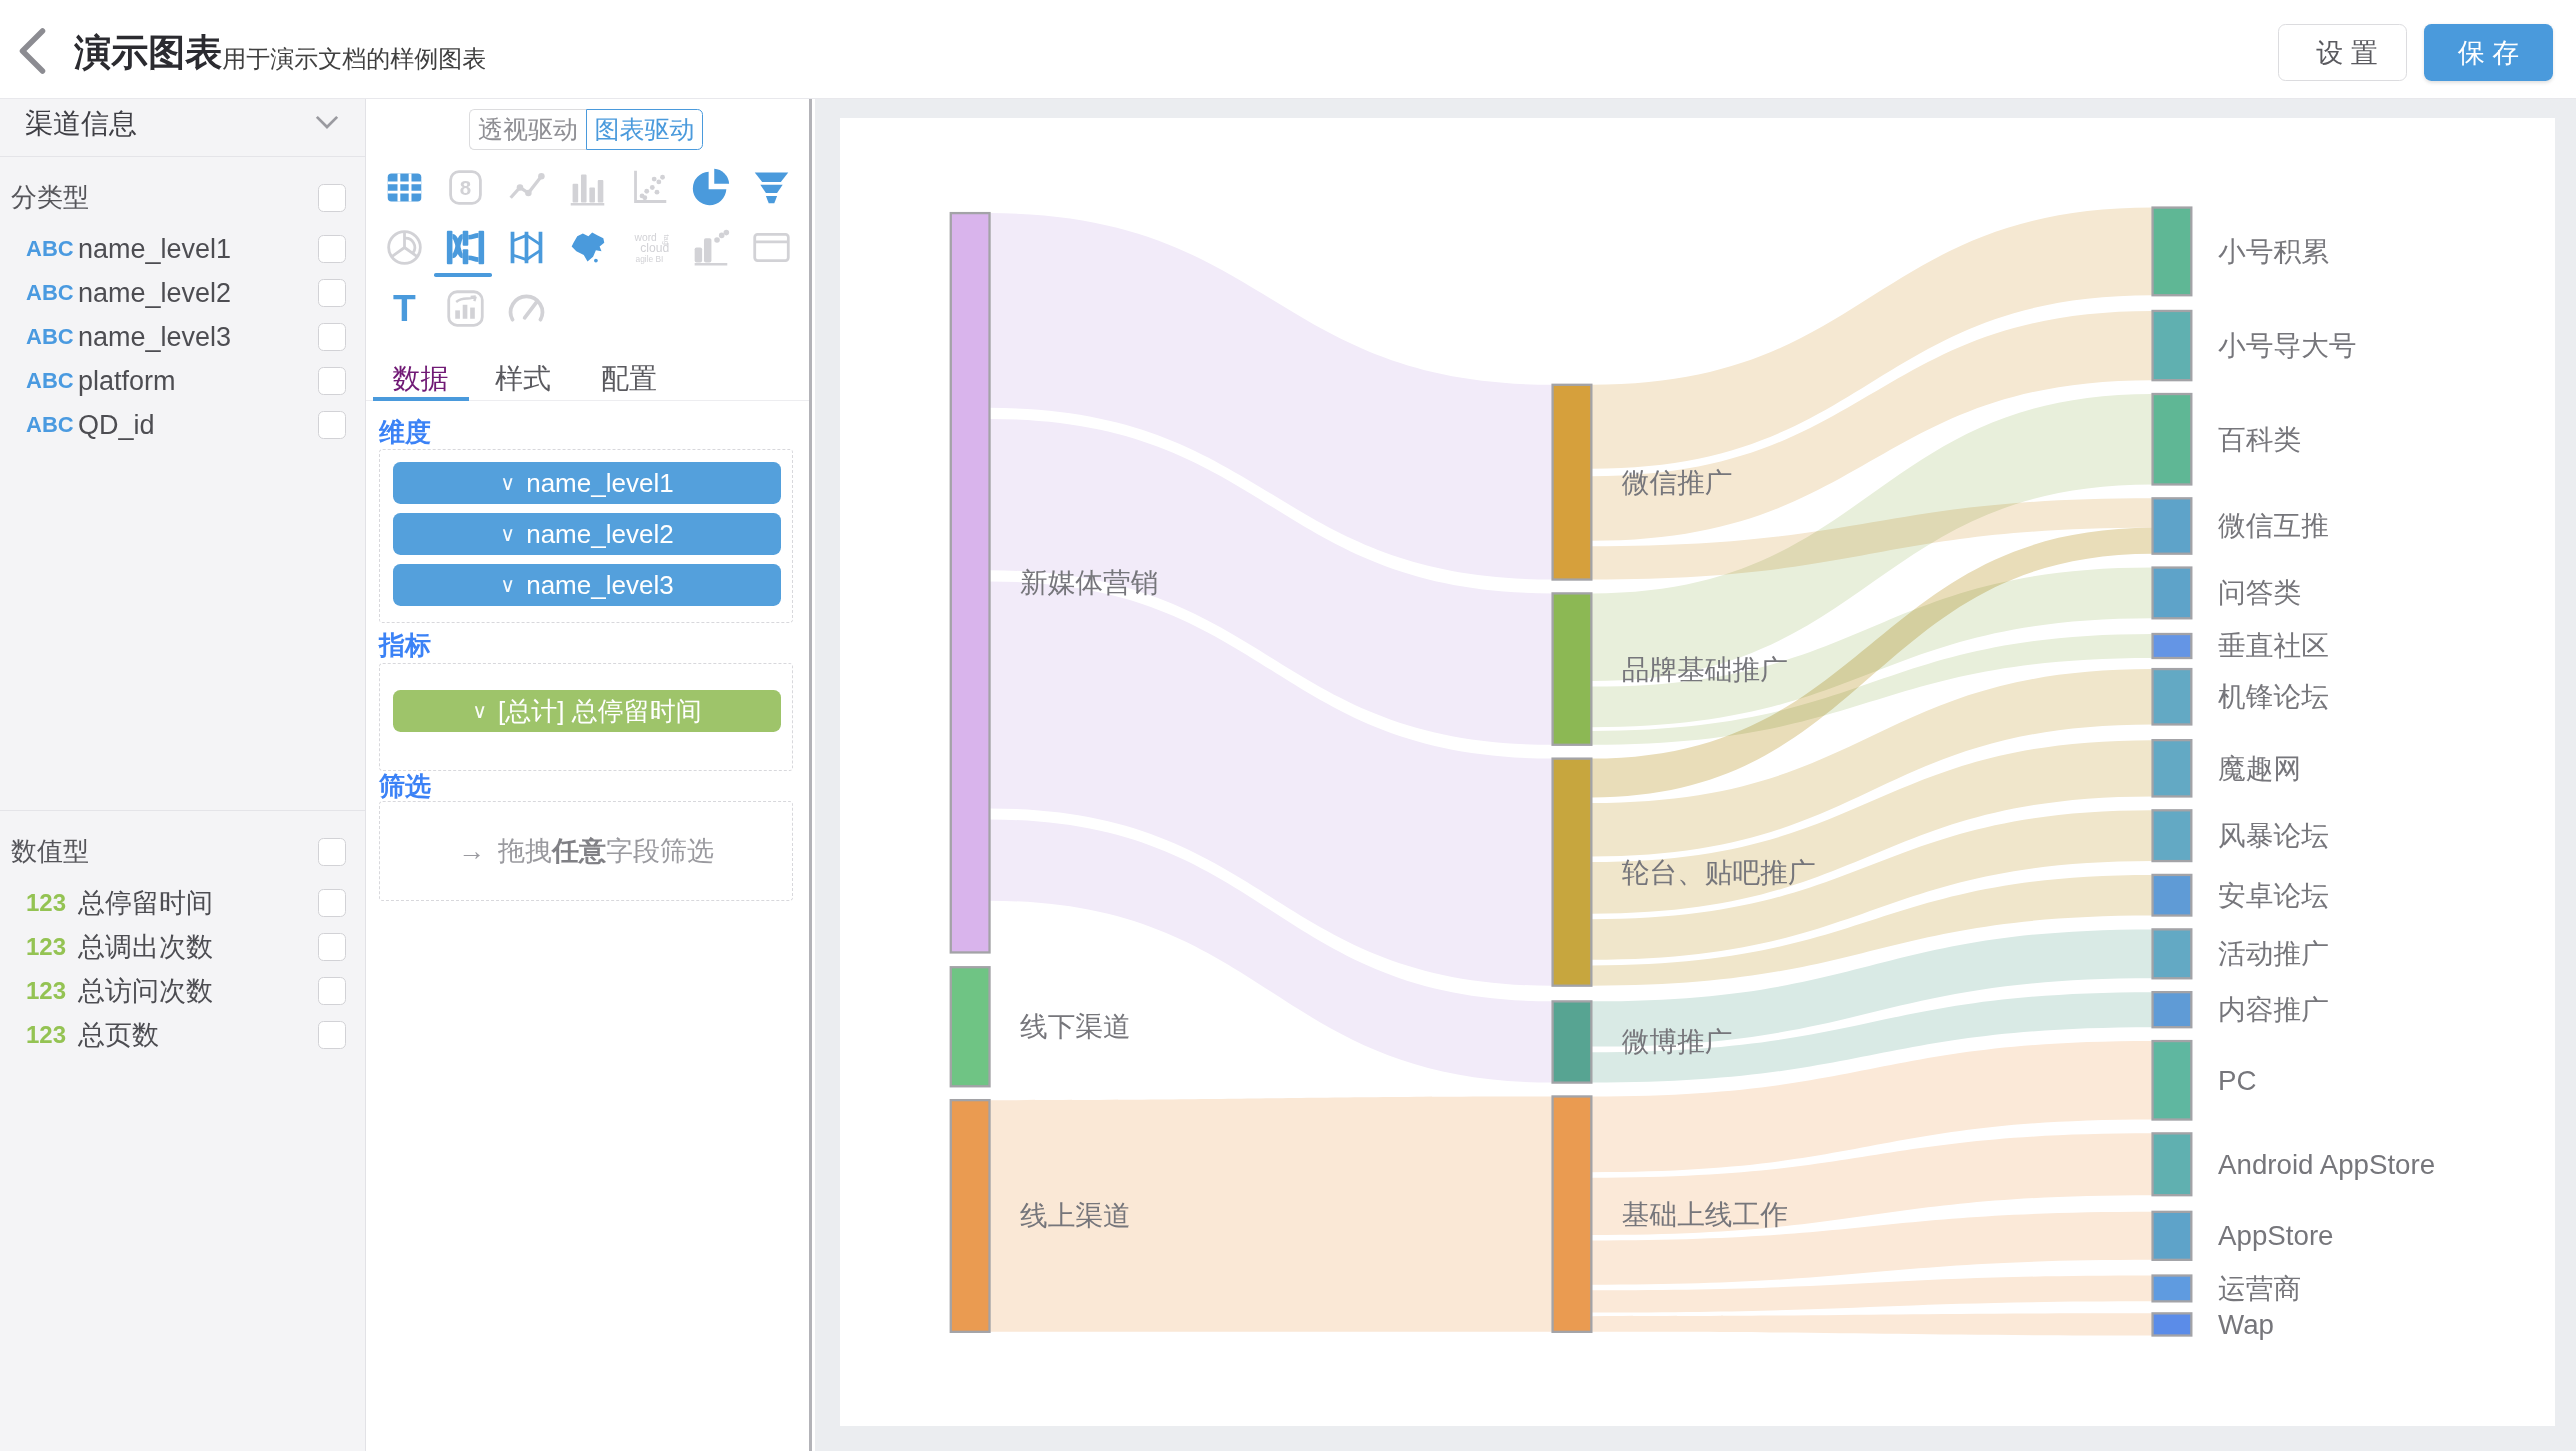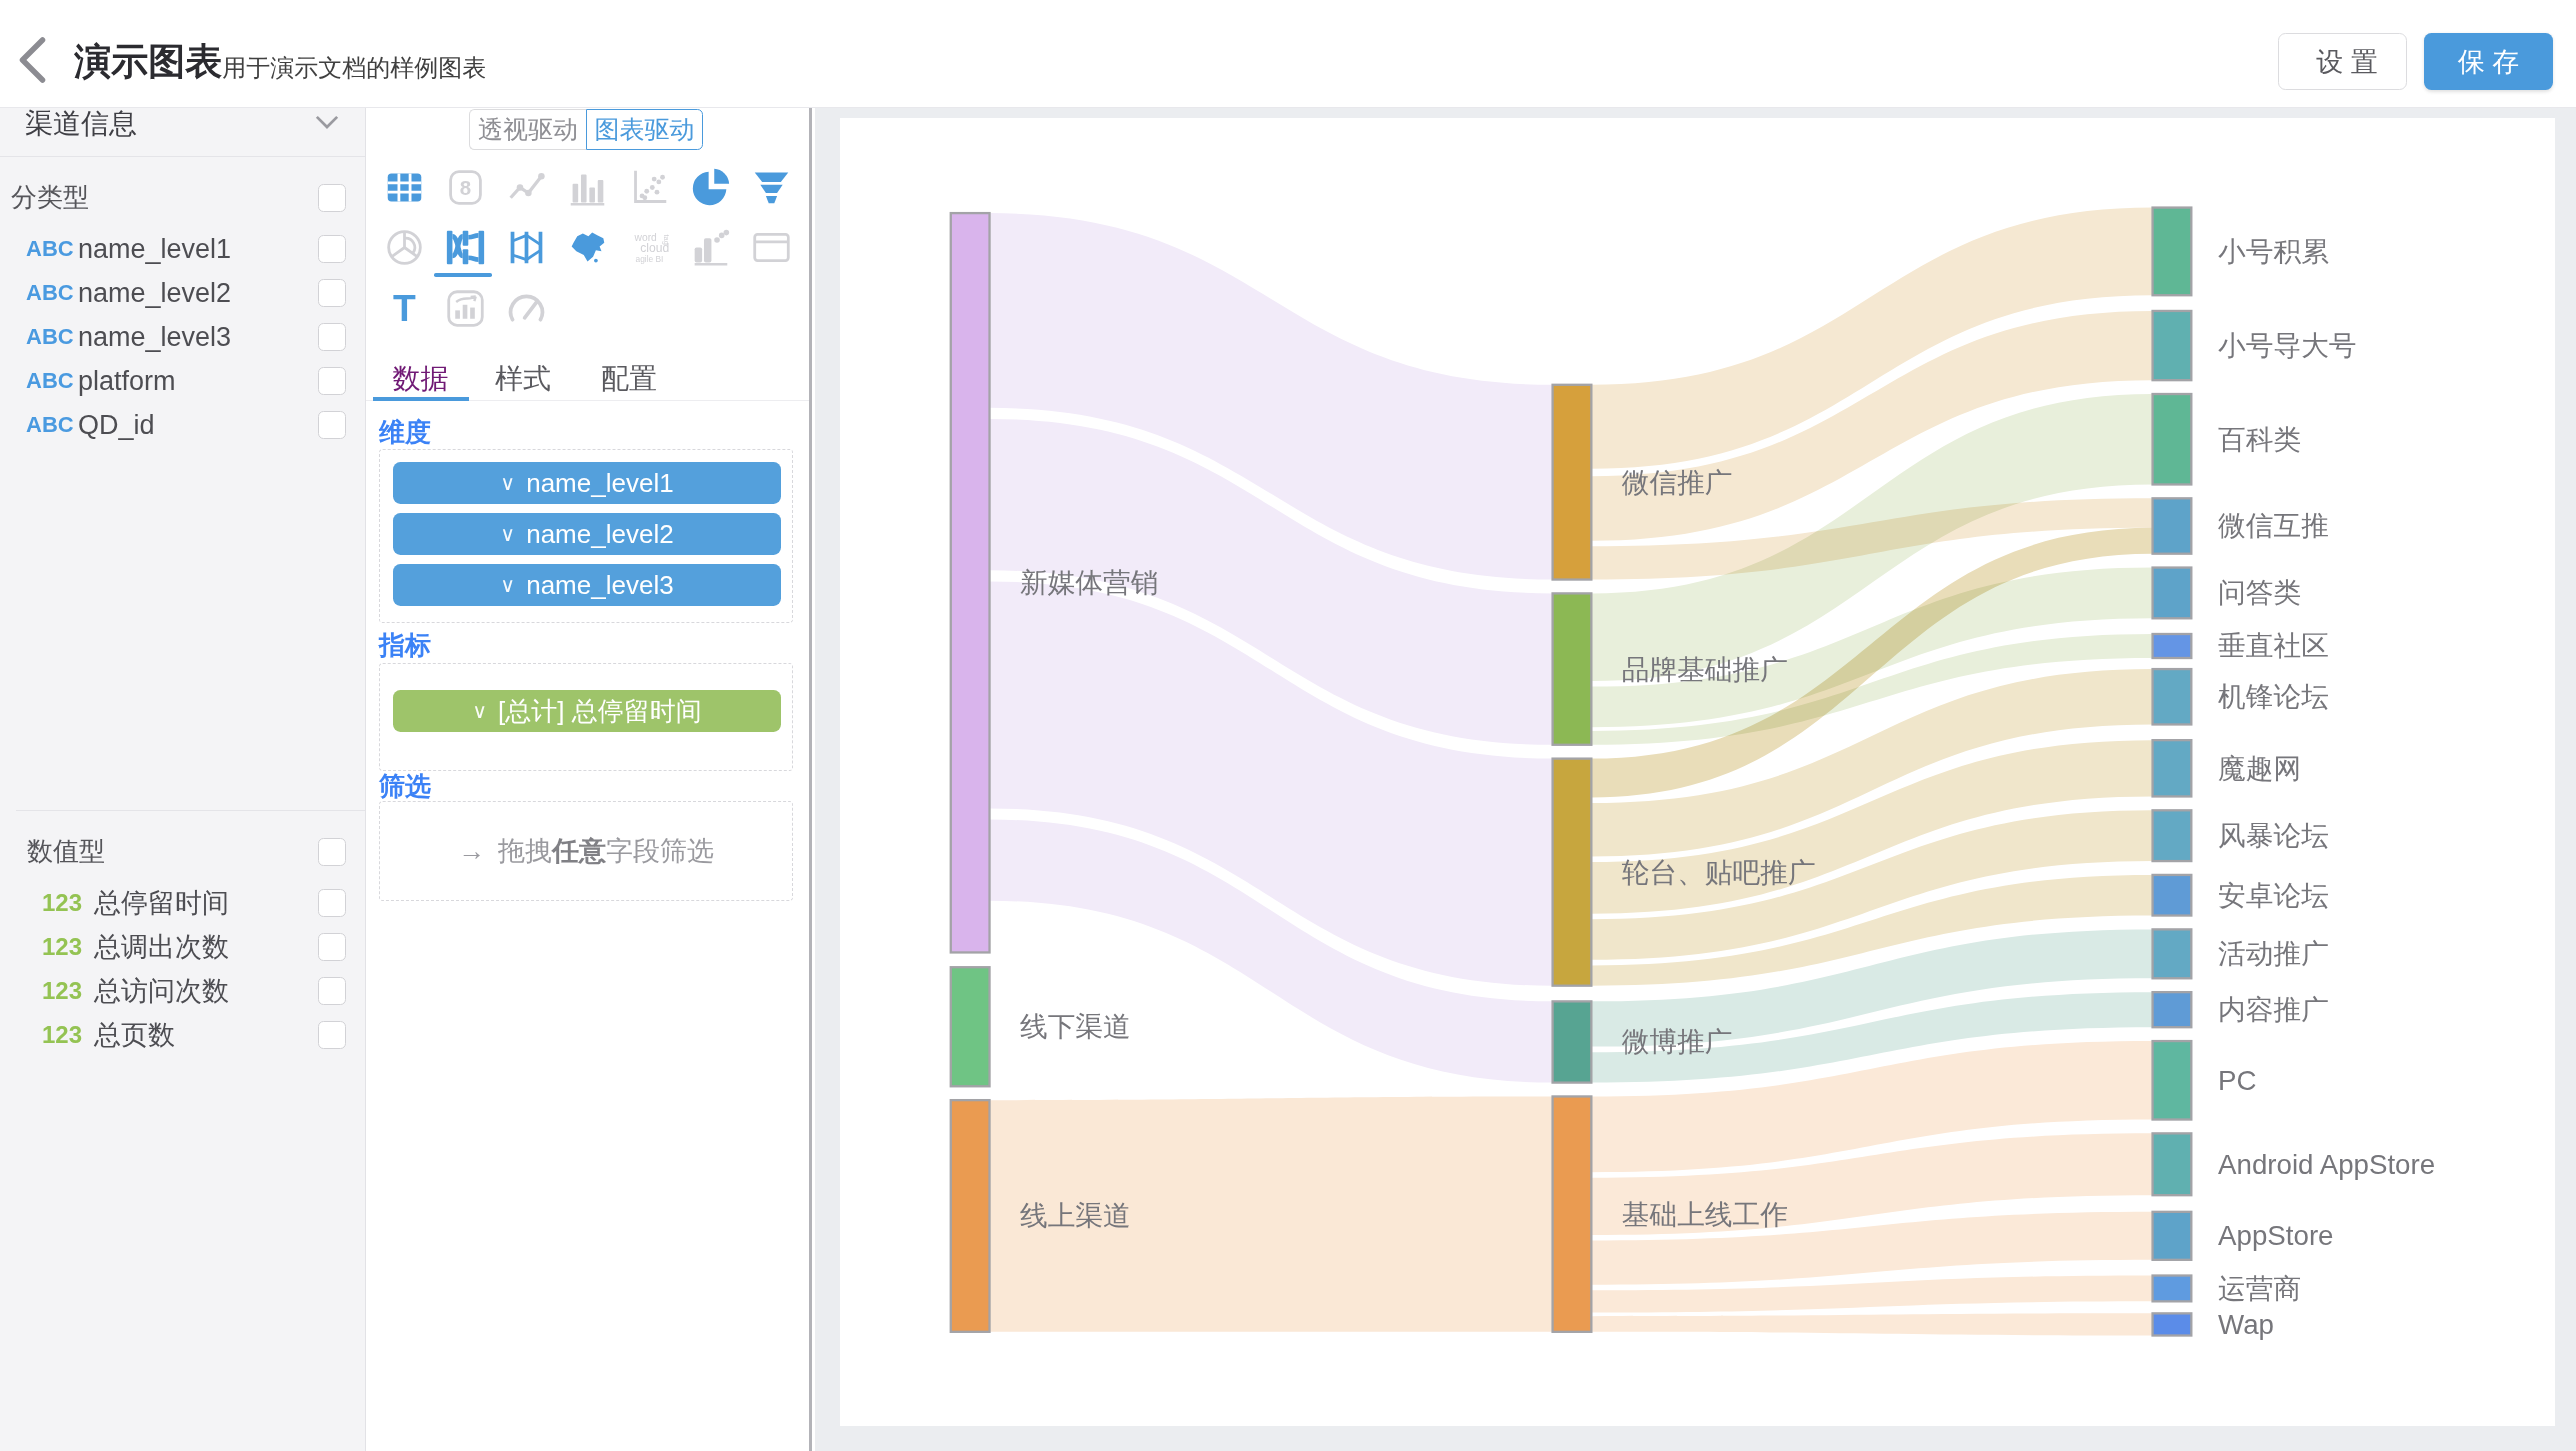--- a/index.html
+++ b/index.html
@@ -1,38 +1,38 @@
 <!DOCTYPE html>
 <html style="font-size:14.8px"><head>
 <meta charset="utf-8">
 <style>
   * { margin:0; padding:0; box-sizing:border-box; }
   html,body { width:2576px; height:1451px; overflow:hidden;
     font-family:"Liberation Sans","DejaVu Sans",sans-serif; background:#fff; }
 
   
-  .header { position:absolute; left:0; top:16px; width:2576px; height:92px; background:#fff;
+  .header { position:absolute; left:0; top:7px; width:2576px; height:92px; background:#fff;
     border-bottom:0.9px solid #e8e8ec; display:flex; align-items:center; z-index:5; }
   .back-btn { width:65px; height:92px; display:flex; align-items:center; justify-content:center; cursor:pointer; }
   .title { font-size:37px; font-weight:700; color:#2b2b30; margin-left:9.2px; }
   .subtitle { font-size:24px; color:#404040; padding-top:13px; }
   .header-actions { margin-left:auto; display:flex; gap:16.6px; margin-right:23px; }
   .btn { height:57px; border-radius:7.4px; font-size:27px; display:flex; align-items:center;
     justify-content:center; cursor:pointer; }
   .btn-ghost { width:129px; background:#fff; border:1.8px solid #dcdcdf; color:#5a5a5f;padding-left:8px; }
   .btn-primary { width:129px; background:#4a9adc; color:#fff; box-shadow:0 1.8px 3.7px rgba(0,0,0,.12); }
 
   
   .sidebar { position:absolute; left:0; top:92px; width:366px; bottom:0; background:#f4f4f6;
     border-right:0.9px solid #e2e2e6; }
   .ds-row { position:absolute; top:0; left:0; right:0; height:65px; border-bottom:0.9px solid #e4e4e8;
     display:flex; align-items:center; padding:0 26px 0 25px; cursor:pointer; }
   .ds-name { font-size:28px; color:#3f3f45; flex:1; }
   .sec1 { position:absolute; top:85px; left:0; right:0; }
-  .sec2 { position:absolute; top:718px; left:0; right:0; border-top:0.9px solid #e4e4e8; padding-top:20.3px;margin-left:16px; }
+  .sec2 { position:absolute; top:718px; left:0; right:0; border-top:0.9px solid #e4e4e8; padding-top:20.3px; }
   .sec-head { height:41px; display:flex; align-items:center; padding:0 19.4px 0 11px; }
   .sec-title { font-size:26px; color:#55555a; flex:1; }
   .fields { margin-top:9.2px; }
   .field-row { height:44px; display:flex; align-items:center; padding:0 19.4px 0 26px; }
   .badge { width:52px; font-weight:700; font-size:22px; }
   .badge-abc { color:#4a9ae0; }
   .badge-num { color:#94c353; font-size:24px; }
   .f-name { flex:1; font-size:27px; color:#4d4d52; }
   .checkbox { width:28px; height:28px; background:#fff; border:1.8px solid #d2d2d6; border-radius:5.5px; cursor:pointer; }
 

